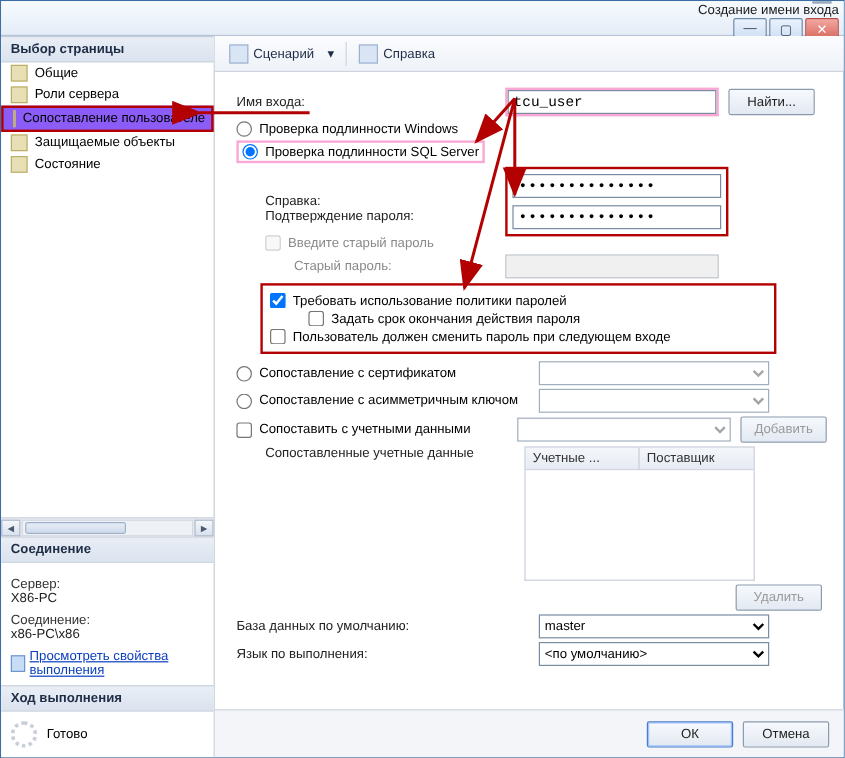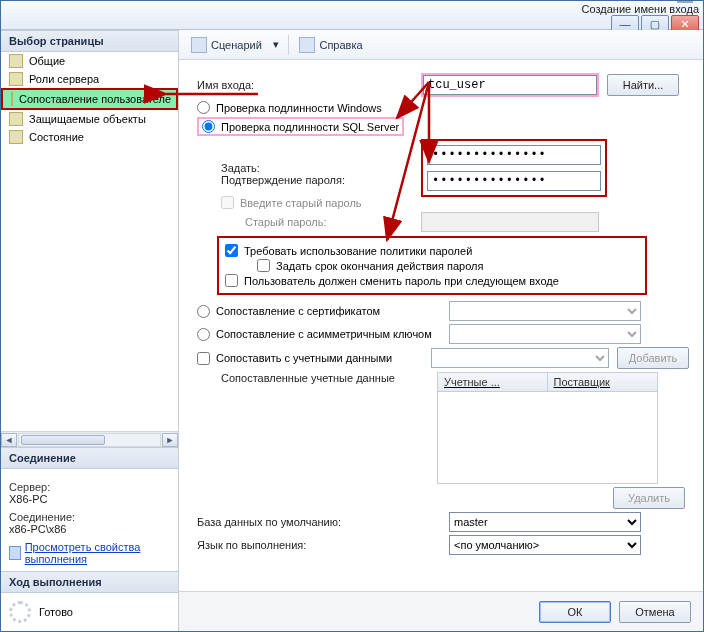--- a/index.html
+++ b/index.html
@@ -9,21 +9,21 @@
 .titlebar .ticon { width:16px; height:16px; background:#cfd9e6; border:1px solid #9aa9bd; margin-right:6px; }
 .titlebar .ttext { flex:1; color:#1a1a1a; }
 .winbtns { display:flex; gap:2px; }
 .winbtn { width:28px; height:18px; border:1px solid #6f89aa; border-radius:2px; background:linear-gradient(#eaf2fd,#d0dff3); display:flex; align-items:center; justify-content:center; color:#2c3e55; }
 .winbtn.close { background:linear-gradient(#f3a7a0,#d86b5f); border-color:#b64a3f; color:#fff; }
 .body { flex:1; display:flex; min-height:0; }
 .sidebar { width:178px; border-right:1px solid #c8cdd4; display:flex; flex-direction:column; background:#fff; }
 .panehdr { background:linear-gradient(#e9eef6,#dbe3ef); padding:4px 8px; font-weight:bold; color:#1e2d46; border-bottom:1px solid #c2ccda; border-top:1px solid #c2ccda;}
 .navlist { flex:0 0 auto; }
 .navlist .item { display:flex; align-items:center; gap:6px; padding:2px 8px; white-space:nowrap; overflow:hidden; }
-.navlist .item.sel { background:#86efac; border:2px solid #b30000; }
+.navlist .item.sel { background:#8b5cf6; border:2px solid #b30000; }
 .navlist .micon { width:14px; height:14px; background:#e7e0b7; border:1px solid #bcae67; }
 .sidefill { flex:1; }
 .hscroll { height:16px; background:#e9ecf1; border-top:1px solid #cfd5de; display:flex; align-items:center; }
 .hscroll .sbtn { width:16px; height:14px; background:linear-gradient(#f4f7fb,#d8e1ee); border:1px solid #adb9c9; display:flex; align-items:center; justify-content:center; font-size:9px; color:#4a5a70;}
 .hscroll .strack { flex:1; height:14px; background:#eef1f6; border:1px solid #d3d9e2; margin:0 1px; position:relative;}
 .hscroll .sthumb { position:absolute; left:2px; top:1px; width:84px; height:10px; background:linear-gradient(#e6edf7,#cfdaea); border:1px solid #9fb1c8; border-radius:2px;}
 .conn { font-size:11px; padding:6px 8px; }
 .conn .lbl { color:#333; margin-top:6px;}
 .conn .val { color:#222;}
 .conn a { color:#0a3fbf; text-decoration:underline; display:flex; align-items:center; gap:4px; margin-top:6px; }
@@ -152,21 +152,21 @@
         <div class="row">
           <span class="hl">
             <label style="display:flex;align-items:center;">
               <input type="radio" name="auth" checked="" style="">
               <span>Проверка подлинности SQL Server</span>
             </label>
           </span>
         </div>
 
         <div class="row">
-          <div class="lblcol indent1">Задать:</div>
+          <div class="lblcol indent1">Справка:</div>
           <span class="hlbox" style="padding:4px; display:flex; flex-direction:column; gap:6px;">
             <input class="txt" style="width: 174px; letter-spacing: 1px;" value="••••••••••••••">
             <input class="txt" style="width: 174px; letter-spacing: 1px;" value="••••••••••••••">
           </span>
         </div>
         <div class="row" style="margin-top:-26px;">
           <div class="lblcol indent1">Подтверждение пароля:</div>
         </div>
 
         <div class="row" style="margin-top:10px;">
@@ -215,21 +215,21 @@
           <label style="display:flex;align-items:center;width:244px;">
             <input type="checkbox" style="">
             <span>Сопоставить с учетными данными</span>
           </label>
           <select class="dd" style="width:192px;" disabled=""></select>
           <button class="btn" disabled="">Добавить</button>
         </div>
 
         <div class="row" style="align-items:flex-start;">
           <div class="lblcol indent1" style="width:232px;">Сопоставленные учетные данные</div>
-          <div style="width:221px;text-decoration:underline;">
+          <div style="width:192px;">
             <div class="tablehdr">
               <div class="th" style="width:50%;">Учетные ...</div>
               <div class="th" style="flex:1;border-right:none;">Поставщик</div>
             </div>
             <div class="tablebody"></div>
           </div>
         </div>
         <div class="row" style="justify-content:flex-end; padding-right:4px;">
           <button class="btn" disabled="">Удалить</button>
         </div>

